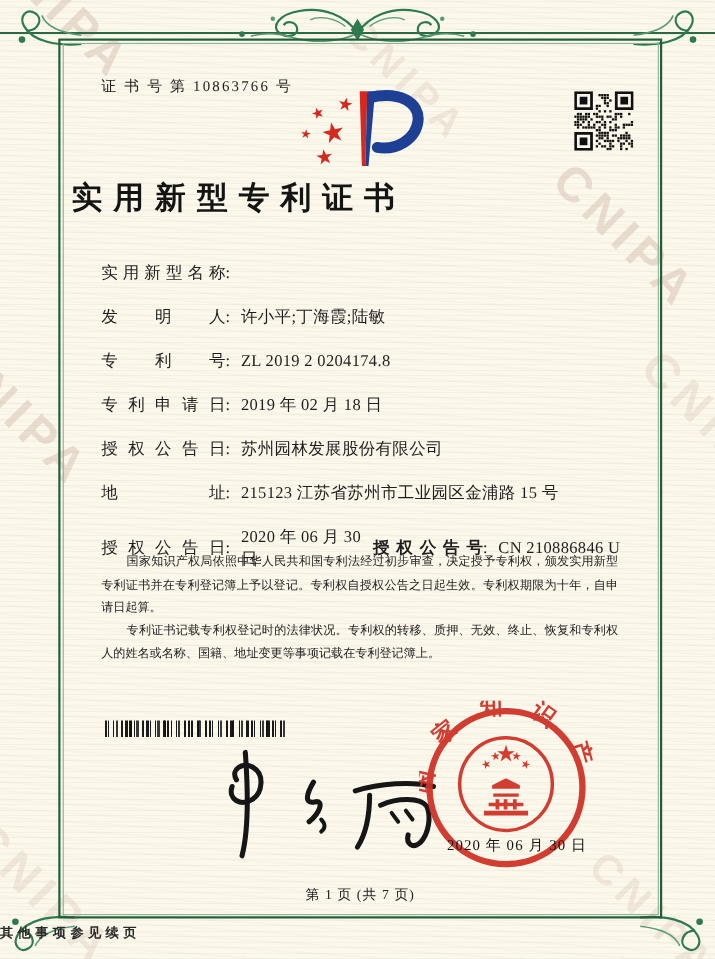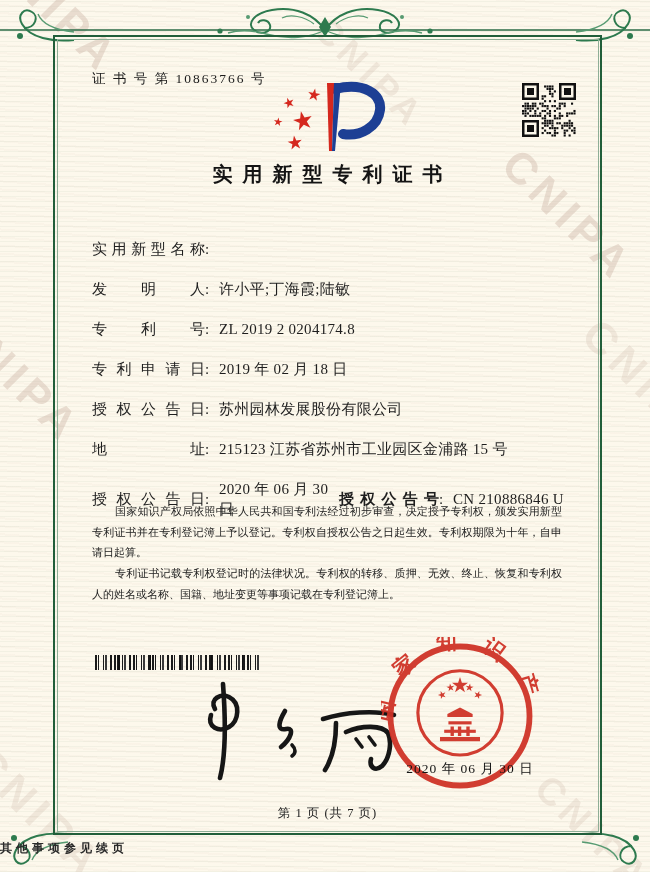--- a/index.html
+++ b/index.html
@@ -29,22 +29,22 @@
     position:absolute;left:53px;top:35px;width:545px;height:796px;z-index:3;
     border:2.5px solid #215e3a;
   }
   .frame::after{
     content:"";position:absolute;inset:1.5px;border:1.2px solid #8fae96;pointer-events:none;
   }
   .cert-no{position:absolute;left:37px;top:33px;font-size:13.5px;letter-spacing:2px;color:#1c1c1c;}
   .qr{position:absolute;left:467px;top:46px;width:54px;height:54px;}
   .logo{position:absolute;left:217px;top:44px;width:120px;height:74px;}
   .title{
-    position:absolute;left:0;top:124px;width:100%;text-align:center;
-    font-size:20px;font-weight:bold;letter-spacing:10px;color:#141414;text-indent:10px;
+    position:absolute;left:0;top:124px;width:100%;
+    font-size:28px;font-weight:bold;letter-spacing:10px;color:#141414;text-indent:10px;
   }
   .fields{position:absolute;left:37px;top:202px;width:472px;}
   .field-row{display:flex;align-items:center;font-size:15px;line-height:20px;margin-bottom:20px;color:#1e1e1e;}
   .f-label{display:inline-block;width:113px;text-align:justify;text-align-last:justify;flex:0 0 113px;}
   .f-colon{flex:0 0 14px;text-align:left;}
   .f-value{letter-spacing:0.3px;}
   .f-value2-gap{flex:0 0 120px;}
   .f-label2{display:inline-block;width:100px;flex:0 0 100px;text-align:justify;text-align-last:justify;font-weight:bold;}
   .paragraphs{
     position:absolute;left:37px;top:464px;width:470px;

